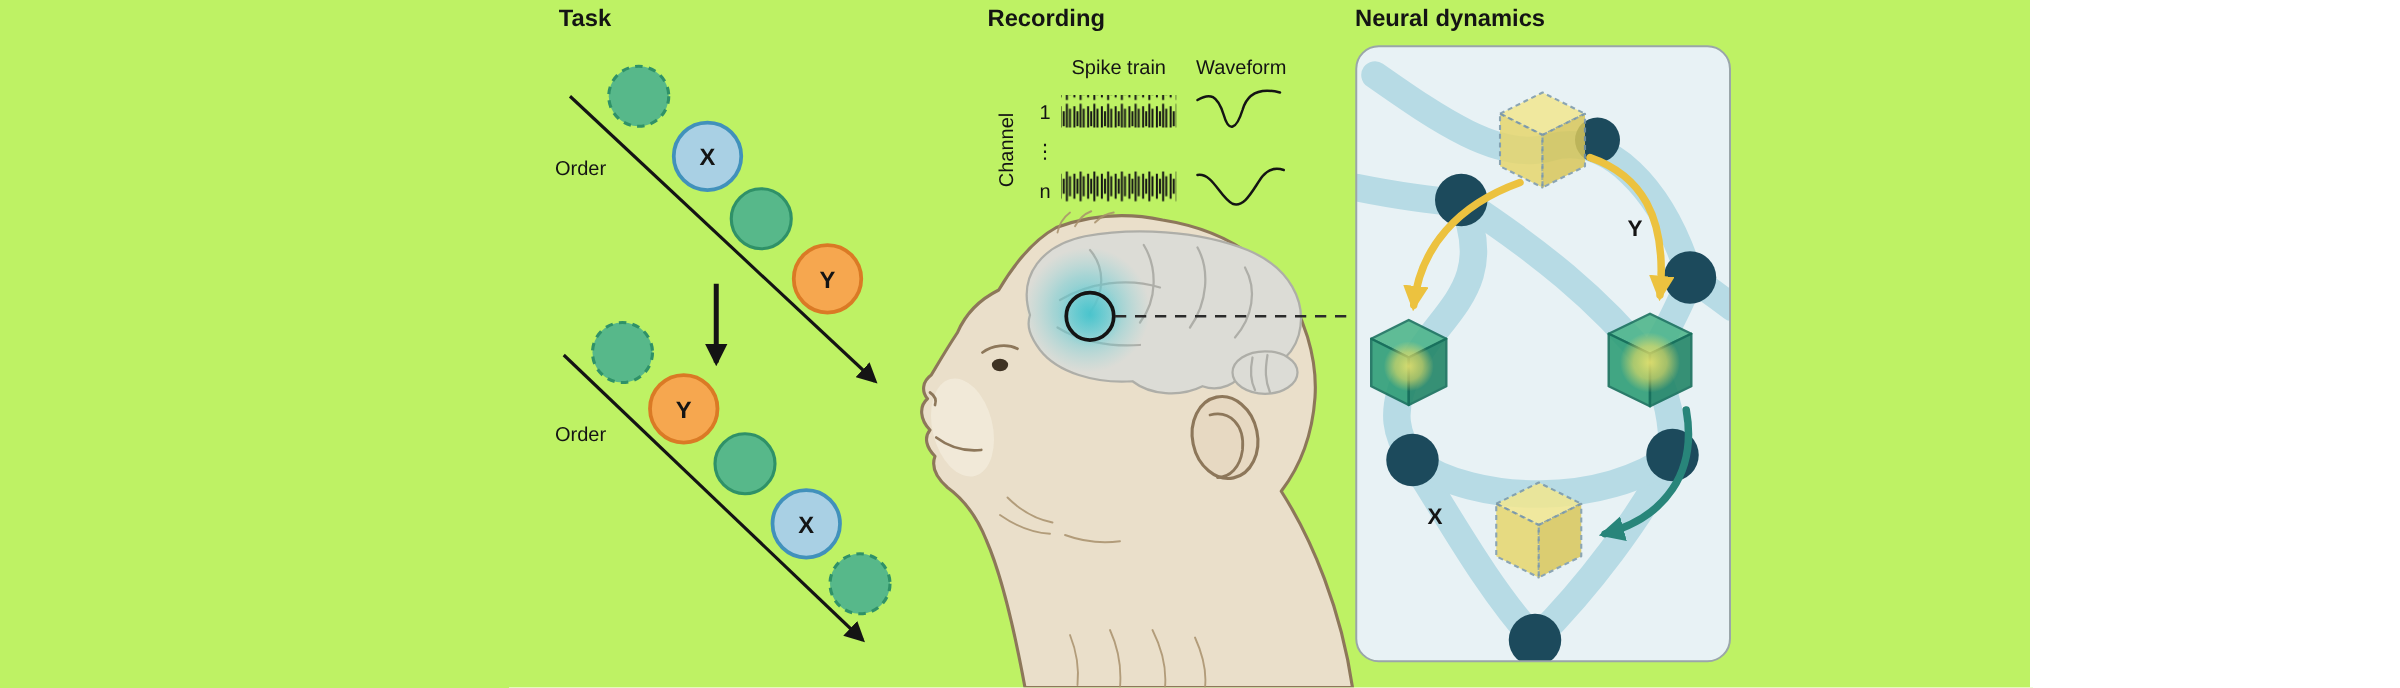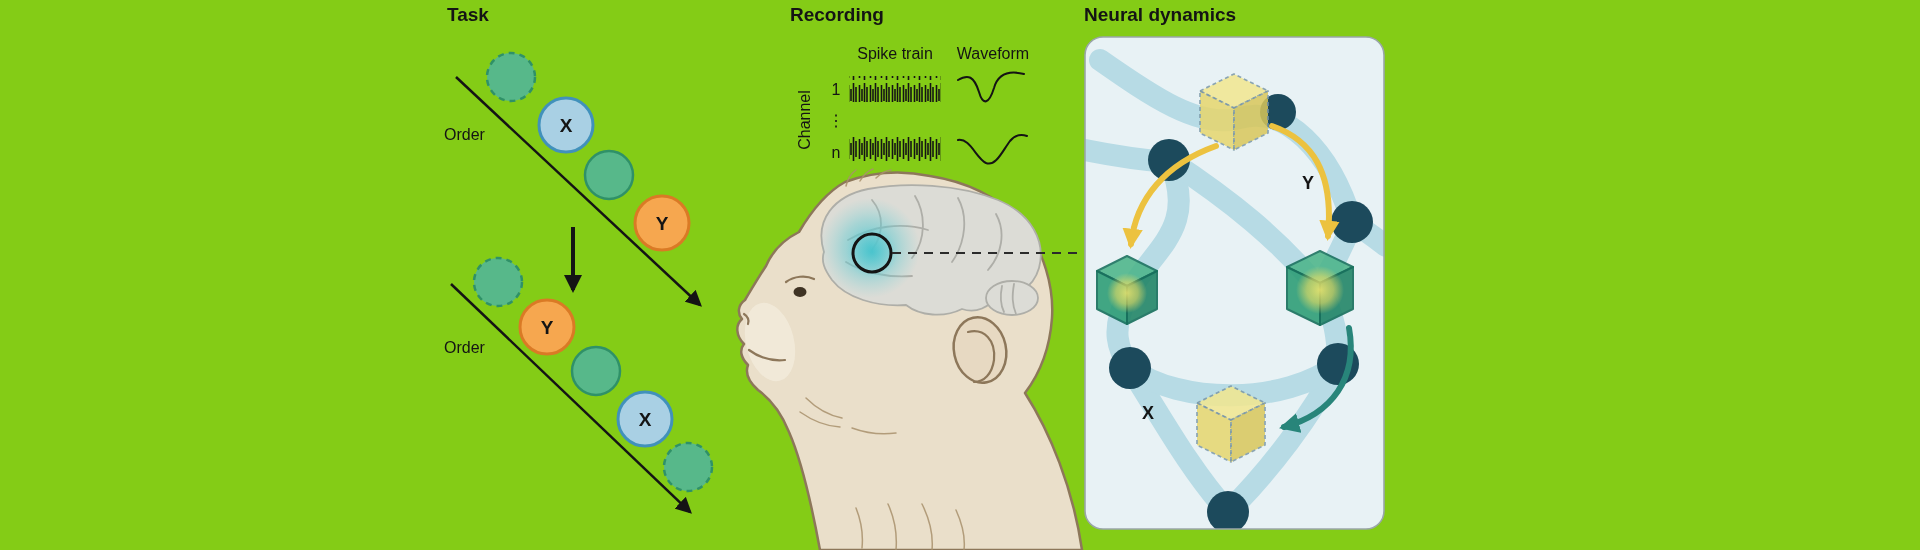--- a/index.html
+++ b/index.html
@@ -1,16 +1,16 @@
 <!DOCTYPE html>
 <html style="--ink: #141414; --green_fill: #57b88a; --green_stroke: #2f9168; --blue_fill: #a9d0e4; --blue_stroke: #4191bb; --orange_fill: #f6a74f; --orange_stroke: #da7a25; --skin: #eadfca; --skin_line: #8d775a; --fur: #a8906c; --brain: #dcdcd6; --brain_line: #aeaea8; --glow: #45c3cc; --panel_bg: #e8f2f5; --panel_border: #9aa6a9; --ribbon: #b7dbe5; --node: #1c4a5c; --cube_yellow_top: #f2e78f; --cube_yellow_left: #e6d66d; --cube_yellow_right: #d9c75a; --cube_dash: #7b98a8; --cube_green_top: #4db58a; --cube_green_left: #2f9e77; --cube_green_right: #238668; --cube_green_dark: #17705c; --arrow_yellow: #ecc23f; --arrow_teal: #28857a;"><head>
 <meta charset="utf-8">
 <style>
   html,body{margin:0;padding:0;background:#ffffff}
-  .fig{position:relative;width:1920px;height:550px;background:#84cc16;overflow:hidden;font-family:"Liberation Sans",sans-serif}
+  .fig{position:relative;width:1624px;height:550px;background:#bef264;overflow:hidden;font-family:"Liberation Sans",sans-serif}
   text{font-family:"Liberation Sans",sans-serif}
   .t-header{font-size:19px;font-weight:bold;fill:var(--ink)}
   .t-label{font-size:16px;fill:var(--ink)}
   .t-letter{font-size:19px;font-weight:bold;fill:var(--ink)}
   .t-state{font-size:18px;font-weight:bold;fill:var(--ink)}
   .seq-arrow{stroke:var(--ink);stroke-width:2.5;fill:none}
   .down-arrow{stroke:var(--ink);stroke-width:4;fill:none}
   .circ-green{fill:var(--green_fill);stroke:var(--green_stroke);stroke-width:2.5}
   .circ-green-dashed{fill:var(--green_fill);stroke:var(--green_stroke);stroke-width:2.5;stroke-dasharray:6 5}
   .circ-x{fill:var(--blue_fill);stroke:var(--blue_stroke);stroke-width:3}

